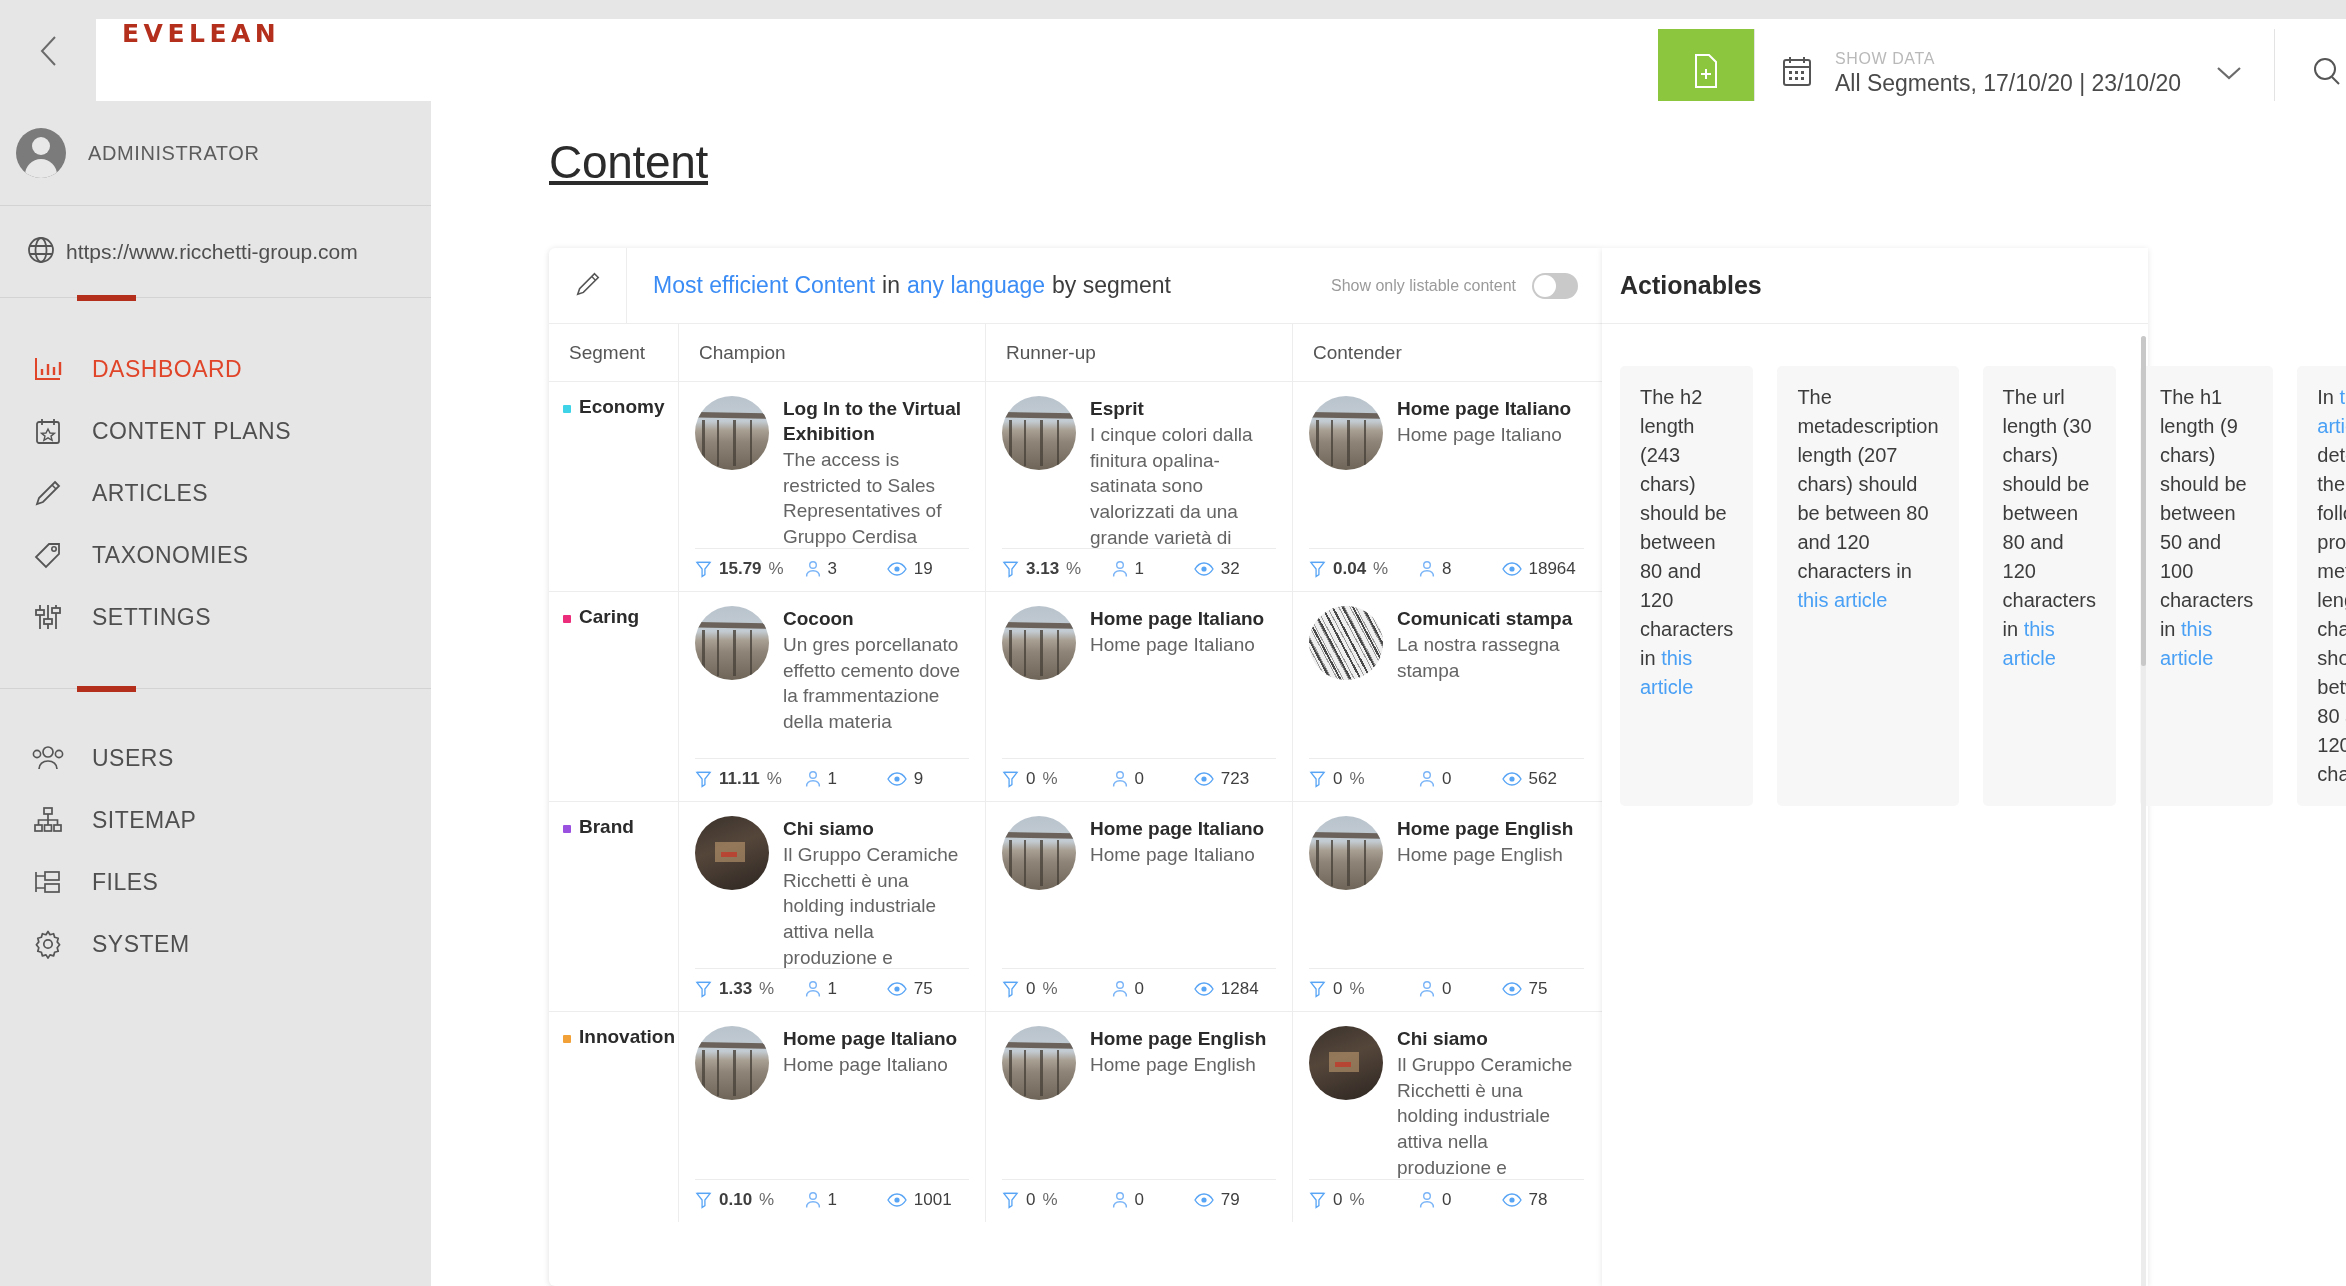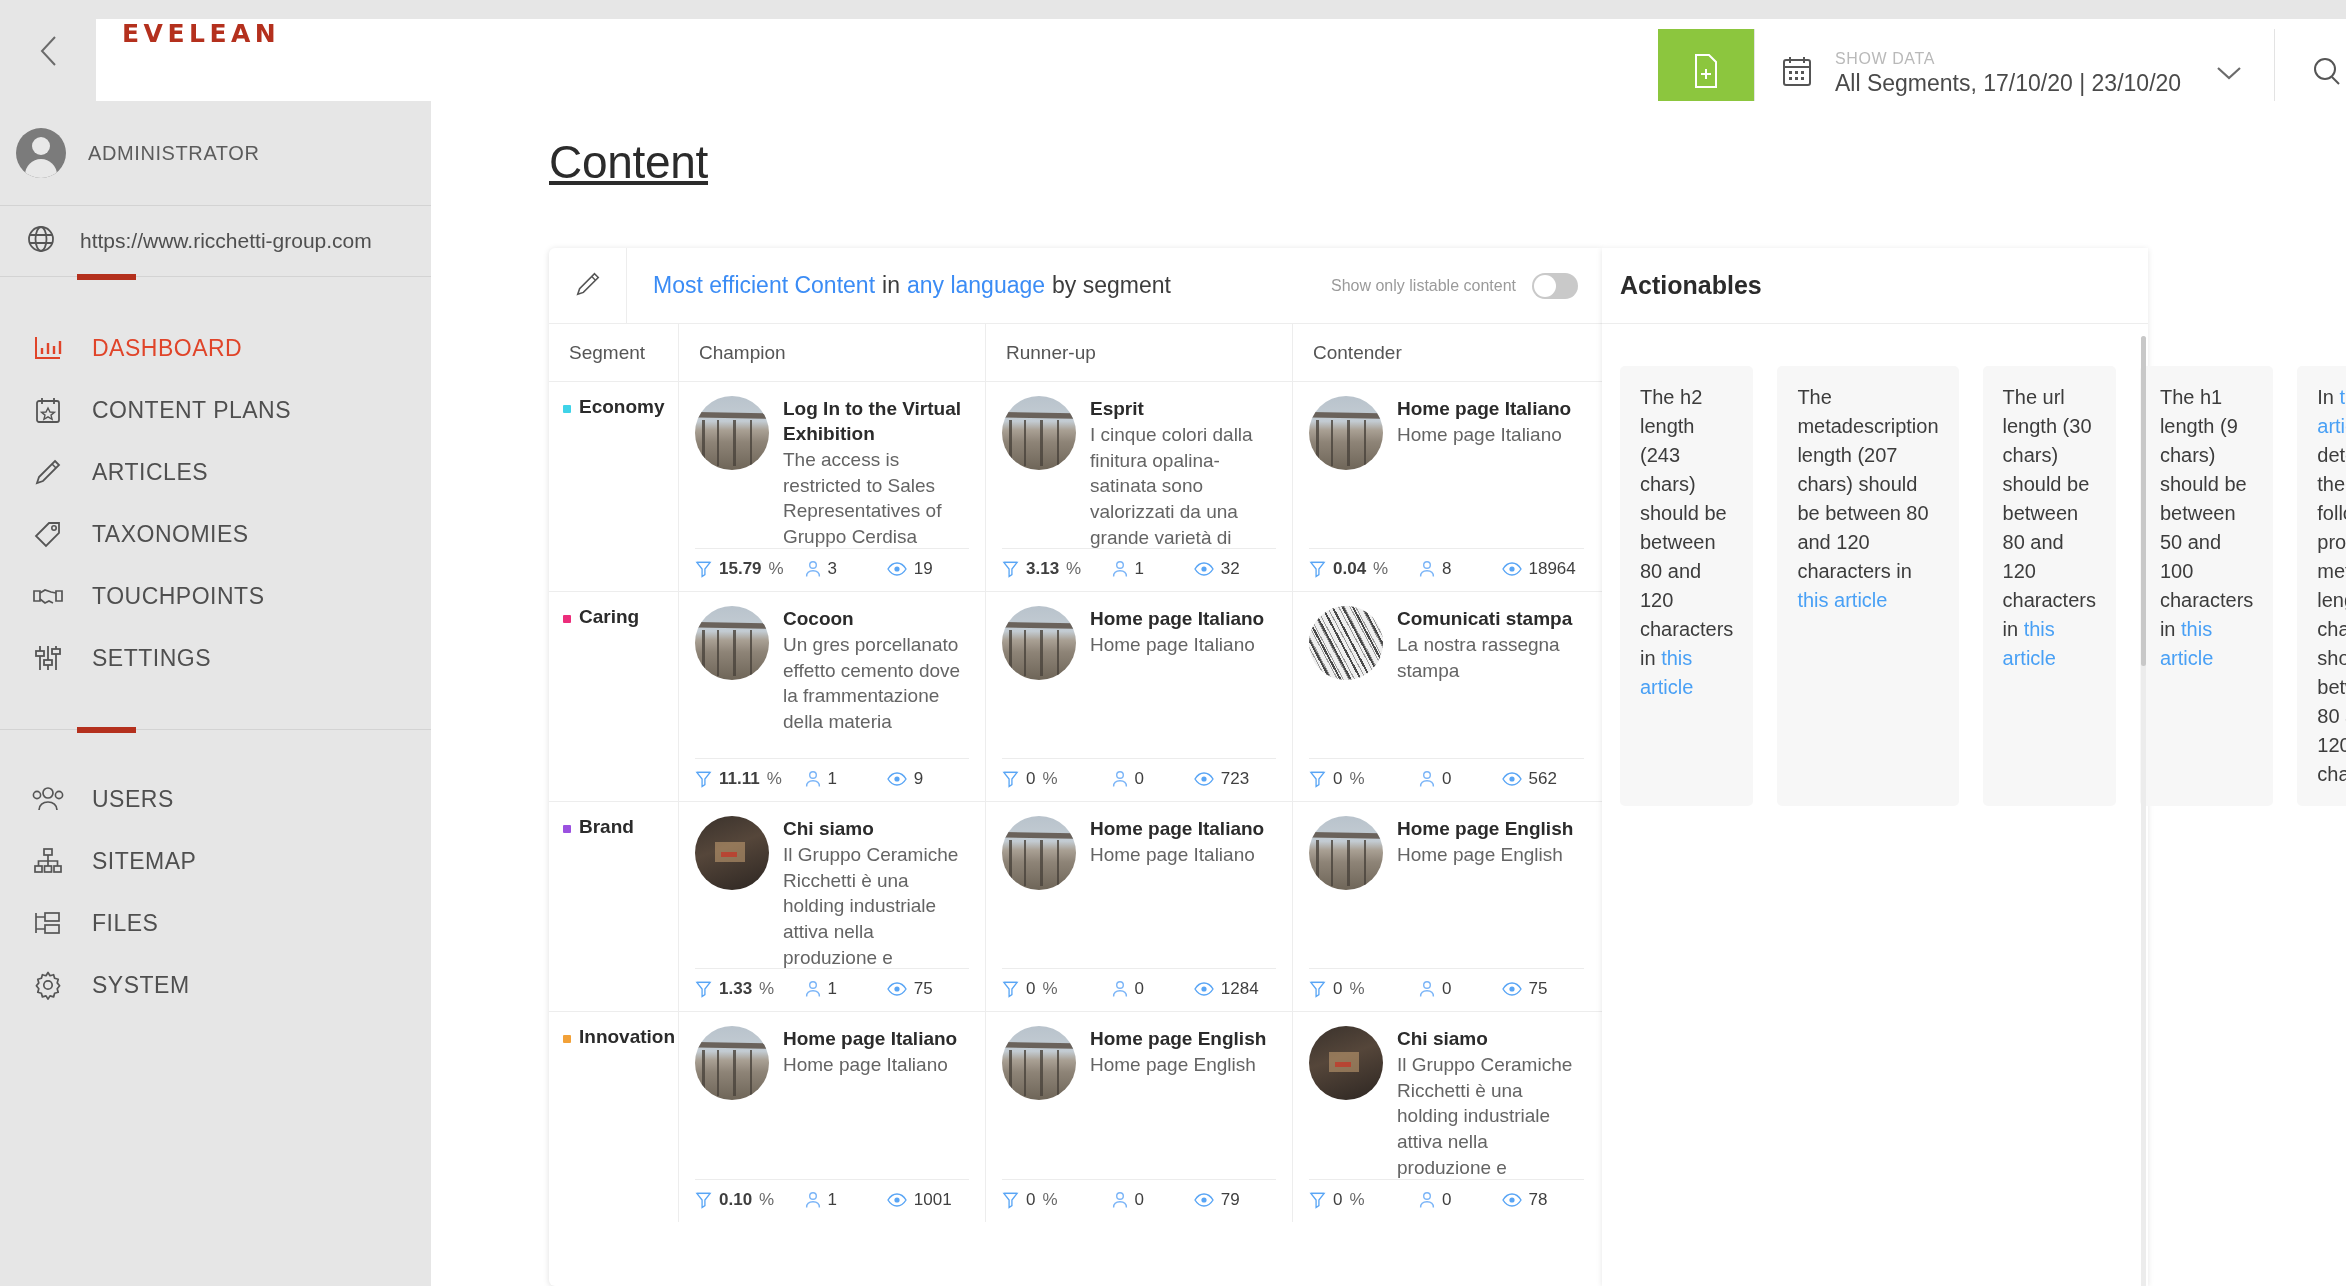--- a/index.html
+++ b/index.html
@@ -46,21 +46,21 @@
 
   
   .sidebar { position: absolute; left: 0; top: 101px; width: 431px; height: 1185px; background: #e6e6e6; }
   .side-user { height: 104px; display: flex; align-items: center; padding-left: 16px; gap: 22px; cursor: pointer; }
   .avatar { width: 50px; height: 50px; border-radius: 50%; background: #7b7b7b; position: relative; overflow: hidden; flex: none; }
   .avatar::before { content:""; position:absolute; left:16px; top:9px; width:18px; height:18px; border-radius:50%; background:#e8e8e8; }
   .avatar::after { content:""; position:absolute; left:9px; top:31px; width:32px; height:24px; border-radius:16px 16px 0 0; background:#e8e8e8; }
   .side-user-label { font-size: 20px; color: #5c5c5c; letter-spacing: .6px; }
 
   .side-site {
-    height: 72px; display: flex; align-items: center; padding-left: 26px; gap: 24px;
+    height: 93px; display: flex; align-items: center; padding-left: 26px; gap: 10px;
     border-top: 1px solid #d3d3d3; border-bottom: 1px solid #d3d3d3; cursor: pointer;
   }
   .side-site-label { font-size: 21px; color: #4f4f4f; }
 
   .rule-accent { height: 0; position: relative; }
   .rule-accent::after {
     content:""; position:absolute; left:77px; top:-3px; width:59px; height:6px; background:#b4301d;
   }
   .nav-group { padding-top: 40px; }
   .nav-group.second { padding-top: 38px; }
@@ -285,29 +285,20 @@
       <div class="nav-item">
         <span class="nav-icon">
           <svg width="30" height="30" viewBox="0 0 30 30">
             <path d="M16 4 H26 V14 L13 27 L3 17 Z" fill="none" stroke="#555" stroke-width="1.8"></path>
             <circle cx="21" cy="9" r="2.2" fill="none" stroke="#555" stroke-width="1.6"></circle>
           </svg>
         </span>
         <span class="nav-label">TAXONOMIES</span>
       </div>
 
-      <div class="nav-item">
-        <span class="nav-icon">
-          <svg width="32" height="26" viewBox="0 0 32 26">
-            <path d="M2 8 h6 v10 h-6 z M30 8 h-6 v10 h6 z" fill="none" stroke="#555" stroke-width="1.7"></path>
-            <path d="M8 10 l5-3 6 2 5 1 M8 16 l5 4 4-2 4 2" fill="none" stroke="#555" stroke-width="1.7"></path>
-          </svg>
-        </span>
-        <span class="nav-label">TOUCHPOINTS</span>
-      </div>
 
 
       <div class="nav-item">
         <span class="nav-icon">
           <svg width="28" height="30" viewBox="0 0 28 30">
             <g stroke="#555" stroke-width="1.8">
                 <path d="M6 3 v24"></path>
                 <path d="M14 3 v24"></path>
                 <path d="M22 3 v24"></path>
               </g>

